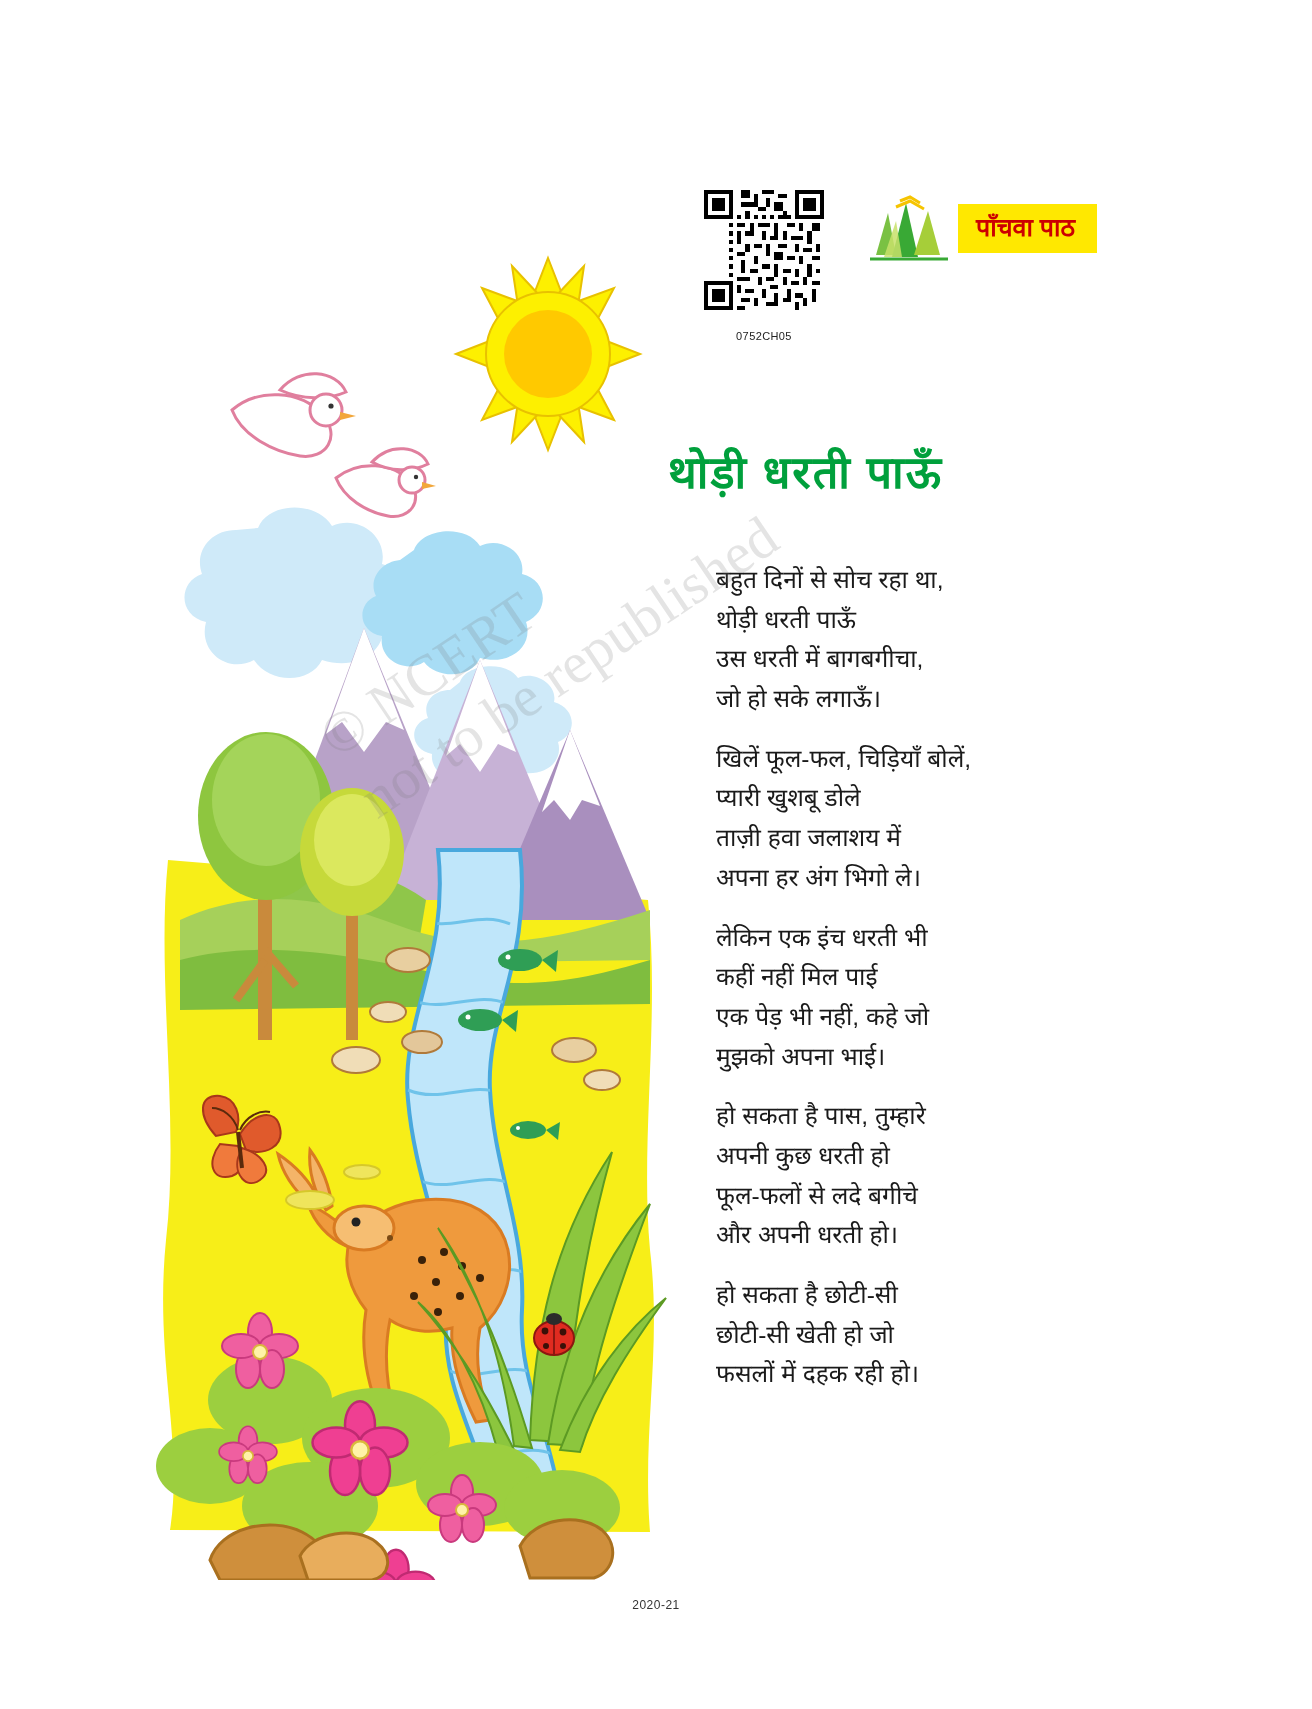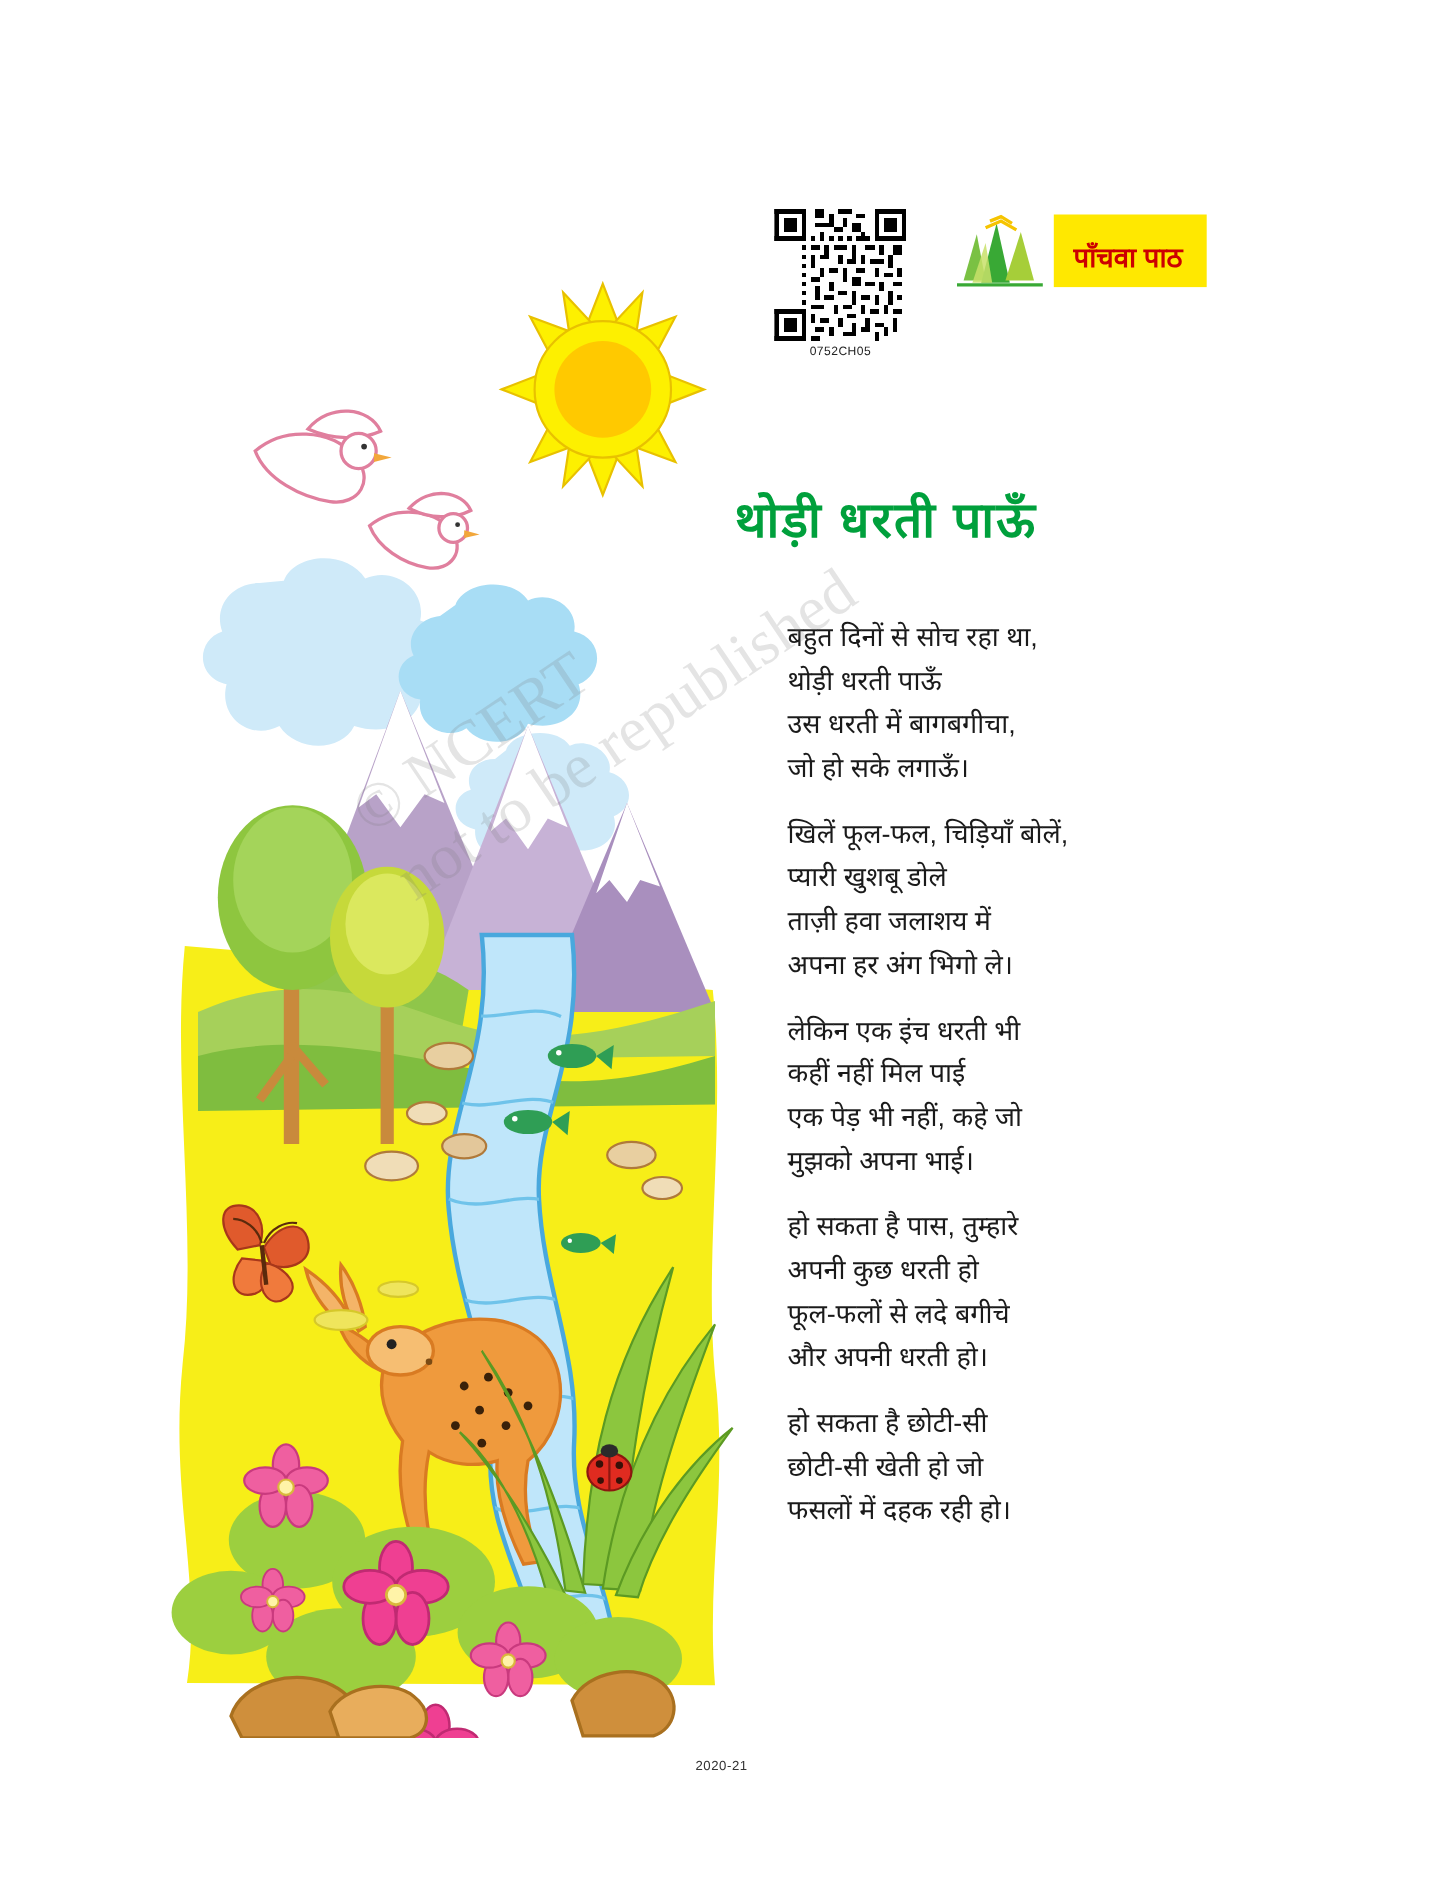--- a/index.html
+++ b/index.html
@@ -32,21 +32,21 @@
   .qr-code {
     width: 120px;
     height: 120px;
     display: block;
     margin: 0 auto;
   }
   .qr-caption {
     font-size: 11px;
     letter-spacing: .4px;
     color: #222;
-    margin-top: 4px;
+    margin-top: 20px;
     font-family: "Liberation Sans", sans-serif;
   }
 
   .chapter-badge {
     position: absolute;
     left: 866px;
     top: 196px;
     display: flex;
     align-items: center;
     height: 64px;
@@ -55,21 +55,21 @@
     width: 86px;
     height: 66px;
     margin-right: 6px;
   }
   .badge-label {
     background: #ffe800;
     color: #cc0000;
     font-weight: bold;
     font-size: 25px;
     line-height: 1;
-    padding: 28px 22px 13px 18px;
+    padding: 11px 22px 13px 18px;
     white-space: nowrap;
     font-family: "Liberation Sans", sans-serif;
   }
 
   
   .poem-title {
     position: absolute;
     left: 668px;
     top: 440px;
     font-size: 45px;

